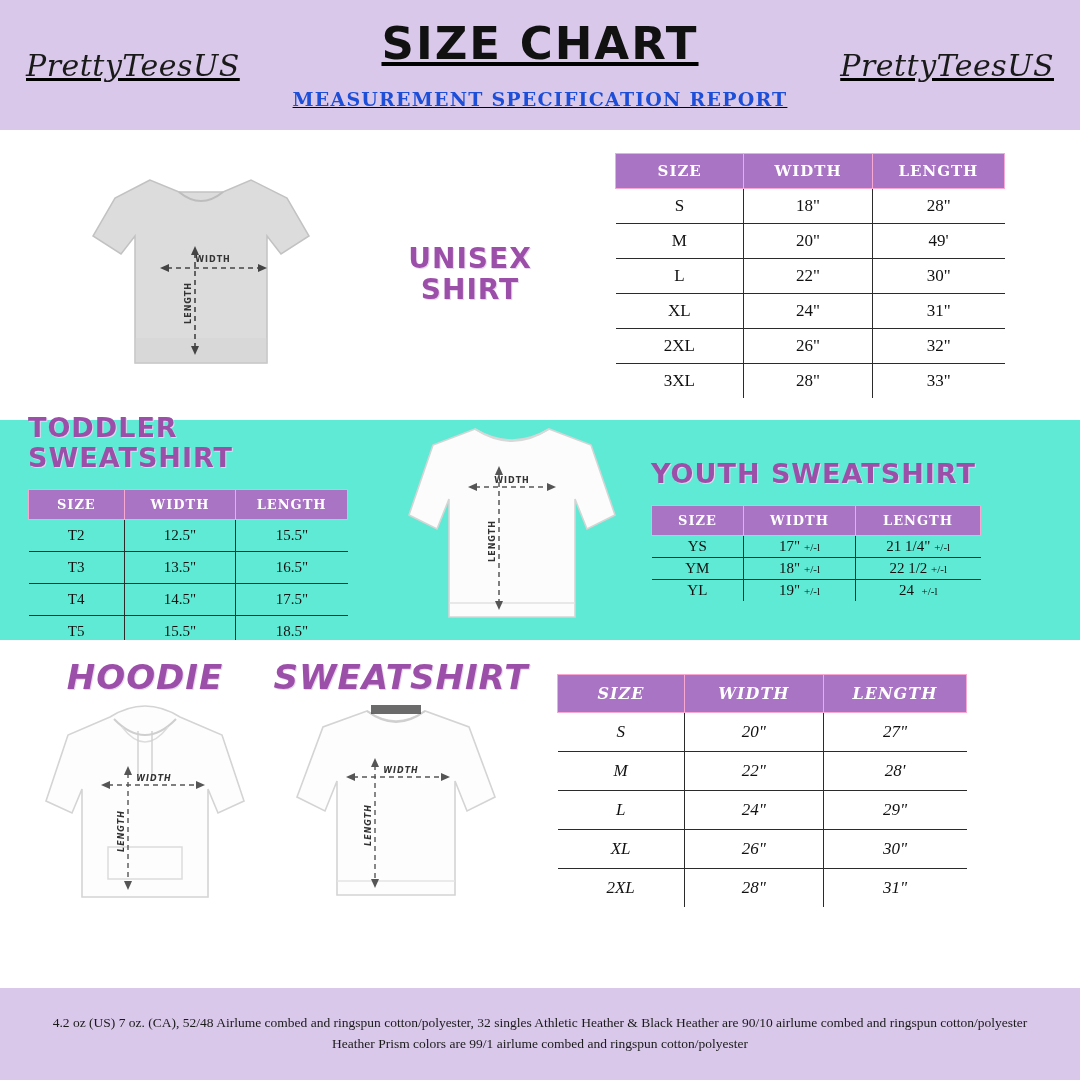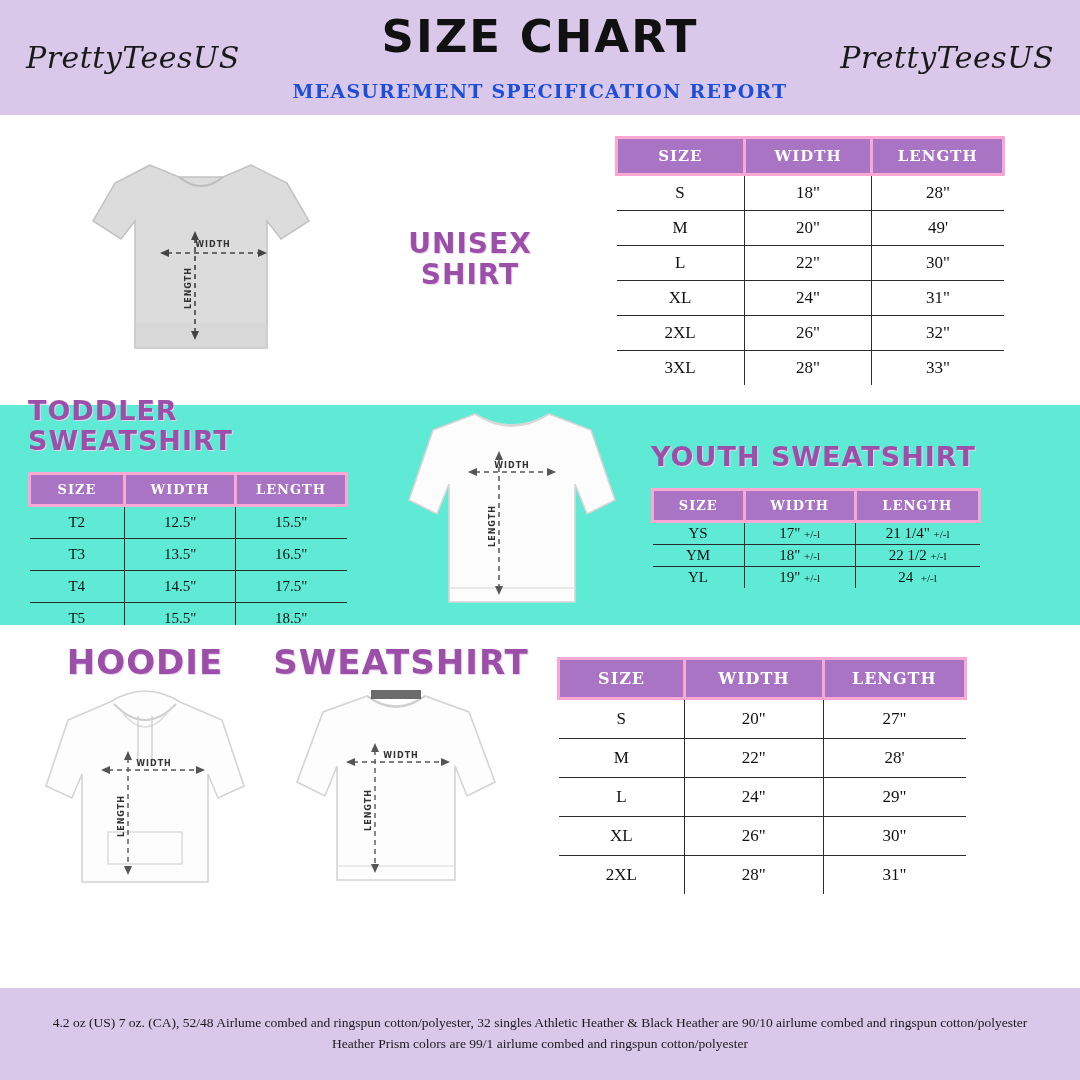--- a/index.html
+++ b/index.html
@@ -10,26 +10,27 @@
     overflow: hidden;
   }
   .page {
     width: 1080px; height: 1080px;
     position: relative;
     background: #ffffff;
   }
 
   
   .header {
-    height: 115px;
+    height: 130px;
     background: #d9c8ea;
     display: flex;
     align-items: center;
     justify-content: space-between;
     padding: 0 26px;
+    text-decoration: underline;
   }
   .brand {
     font-family: "DejaVu Serif", serif;
     font-style: italic;
     font-size: 30px;
     color: #1a1a1a;
     letter-spacing: 0.5px;
     white-space: nowrap;
   }
   .header-center { text-align: center; flex: 1; }
@@ -64,20 +65,21 @@
     position: relative;
     display: flex;
     align-items: center;
   }
   .section-3 {
     height: 295px;
     background: #ffffff;
     position: relative;
     display: flex;
     align-items: center;
+    font-style: italic;
   }
 
   
   .cat-title {
     font-family: "DejaVu Sans", sans-serif;
     font-weight: bold;
     color: #9c4fa8;
     letter-spacing: 1px;
     text-transform: uppercase;
     line-height: 1.1;
@@ -92,21 +94,21 @@
     border-collapse: collapse;
     font-family: "Liberation Serif", serif;
   }
   table.sz thead th {
     background: #a974c4;
     color: #ffffff;
     font-family: "DejaVu Serif", serif;
     font-weight: bold;
     letter-spacing: 1px;
     text-align: center;
-    border: 3px solid #f9a8d4;
+    border: 1px solid #f9a8d4;
   }
   table.sz tbody td {
     text-align: center;
     color: #111111;
     border-bottom: 1px solid #2b2b2b;
     border-left: 1px solid #2b2b2b;
     background: transparent;
   }
   table.sz tbody tr td:first-child { border-left: none; }
   table.sz tbody tr td:last-child { border-right: none; }

